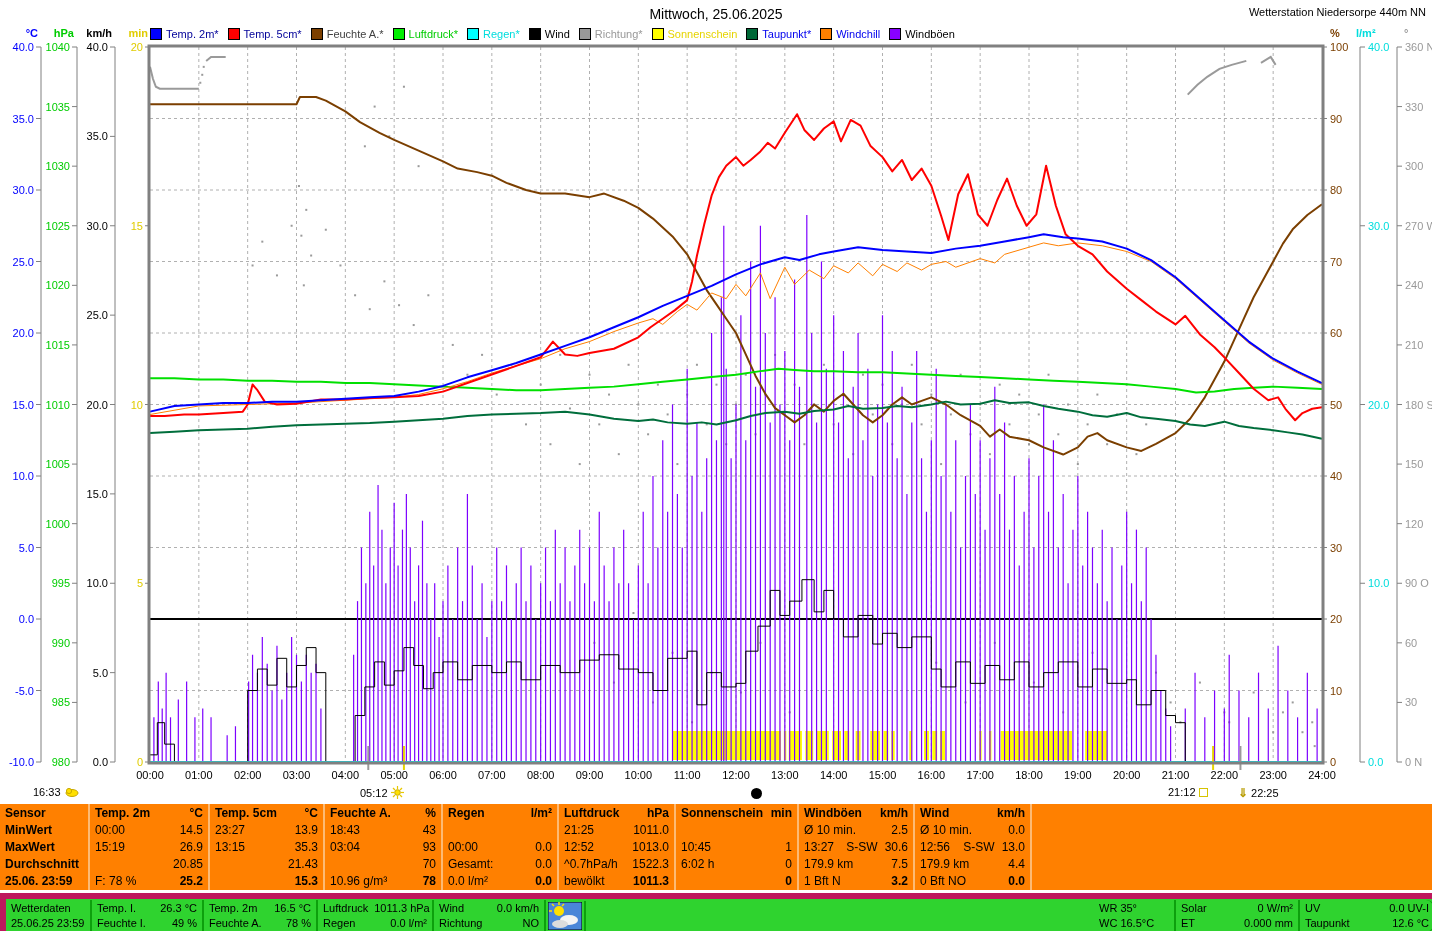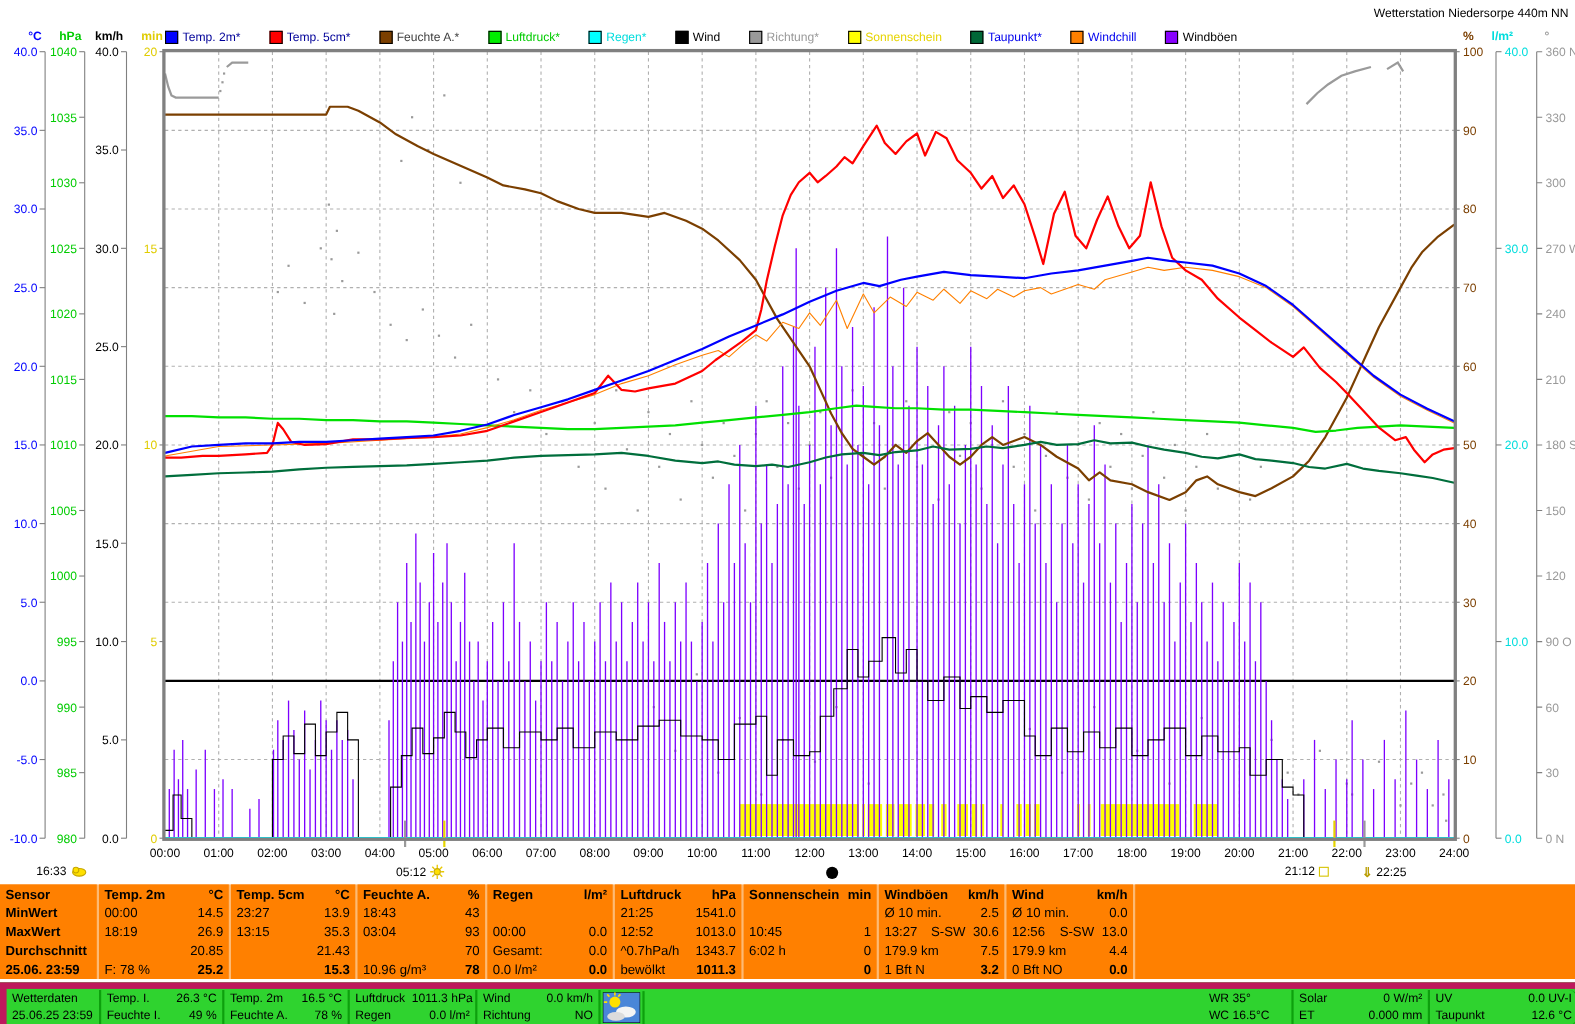--- a/index.html
+++ b/index.html
@@ -1,21 +1,21 @@
 <!DOCTYPE html>
 <html><head>
 <meta charset="utf-8">
 <style>
   html,body{margin:0;padding:0;background:#fff;}
   .canvas{position:relative;width:1432px;height:931px;background:#fff;
           font-family:"Liberation Sans",sans-serif;overflow:hidden;color:#000;}
   .abs{position:absolute;}
   #page-title{top:6px;left:0;width:1432px;text-align:center;font-size:14px;}
   #station-name{top:6px;right:6px;font-size:11px;margin-left:12px;}
-  #legend{top:28px;left:150px;width:1060px;display:flex;gap:26px;align-items:center;font-size:11px;}
+  #legend{top:28px;left:150px;width:1060px;display:flex;gap:9px;align-items:center;font-size:11px;}
   .legend-item{display:flex;align-items:center;gap:4px;white-space:nowrap;cursor:default;}
   .legend-sq{width:10px;height:10px;border:1px solid #000;display:inline-block;}
   .unit{font-size:11px;font-weight:bold;}
   .u-c{color:#0000ff}.u-hpa{color:#00cc00}.u-kmh{color:#000}.u-min{color:#e0cc00}
   .u-pct{color:#7b3f00}.u-lm2{color:#00dddd}.u-deg{color:#999}
   #chart-svg{top:0;left:0;}
   .marker{font-size:11px;display:flex;align-items:center;gap:3px;}
   .moon-disc{width:11px;height:11px;border-radius:50%;background:#000;display:inline-block;}
   .sq-open{width:7px;height:7px;border:1px solid #d6c400;display:inline-block;}
   .dn-arrow{color:#b89c00;font-weight:bold;font-size:12px;}
@@ -37,20 +37,21 @@
   .st-line{display:flex;height:15px;line-height:15px;white-space:nowrap;}
   .st-line .sl{flex:0 1 auto;}
   .st-line .sp{flex:1 1 auto;min-width:6px;}
   .st-icon{padding:1px 2px;border-right:2px solid #0da00d;display:flex;align-items:center;}
 </style>
 </head>
 <body>
 
 <div class="canvas">
 
+  <div class="abs" id="page-title">Mittwoch, 25.06.2025</div>
   <div class="abs" id="station-name">Wetterstation Niedersorpe 440m NN</div>
 
   <div class="abs" id="legend">
       <span class="legend-item">
         <span class="legend-sq" style="background: rgb(0, 0, 255);"></span>
         <span style="color: rgb(0, 0, 153);">Temp. 2m*</span>
       </span>
       <span class="legend-item">
         <span class="legend-sq" style="background: rgb(255, 0, 0);"></span>
         <span style="color: rgb(0, 0, 153);">Temp. 5cm*</span>
@@ -722,21 +723,21 @@
           <span class="sl b">Temp. 2m</span>
           <span class="sp"></span>
           <span class="sv b">°C</span>
         </div>
         <div class="sum-line">
           <span class="sl">00:00</span>
           <span class="sp"></span>
           <span class="sv">14.5</span>
         </div>
         <div class="sum-line">
-          <span class="sl">18:19</span>
+          <span class="sl">15:19</span>
           <span class="sp"></span>
           <span class="sv">26.9</span>
         </div>
         <div class="sum-line">
           <span class="sl"></span>
           <span class="sp"></span>
           <span class="sv">20.85</span>
         </div>
         <div class="sum-line">
           <span class="sl">F: 78 %</span>
@@ -827,31 +828,31 @@
       </div>
       <div class="sum-col" style="width: 115px;">
         <div class="sum-line">
           <span class="sl b">Luftdruck</span>
           <span class="sp"></span>
           <span class="sv b">hPa</span>
         </div>
         <div class="sum-line">
           <span class="sl">21:25</span>
           <span class="sp"></span>
-          <span class="sv">1541.0</span>
+          <span class="sv">1011.0</span>
         </div>
         <div class="sum-line">
           <span class="sl">12:52</span>
           <span class="sp"></span>
           <span class="sv">1013.0</span>
         </div>
         <div class="sum-line">
           <span class="sl">^0.7hPa/h</span>
           <span class="sp"></span>
-          <span class="sv">1343.7</span>
+          <span class="sv">1522.3</span>
         </div>
         <div class="sum-line">
           <span class="sl">bewölkt</span>
           <span class="sp"></span>
           <span class="sv b">1011.3</span>
         </div>
       </div>
       <div class="sum-col" style="width: 121px;">
         <div class="sum-line">
           <span class="sl b">Sonnenschein</span>

